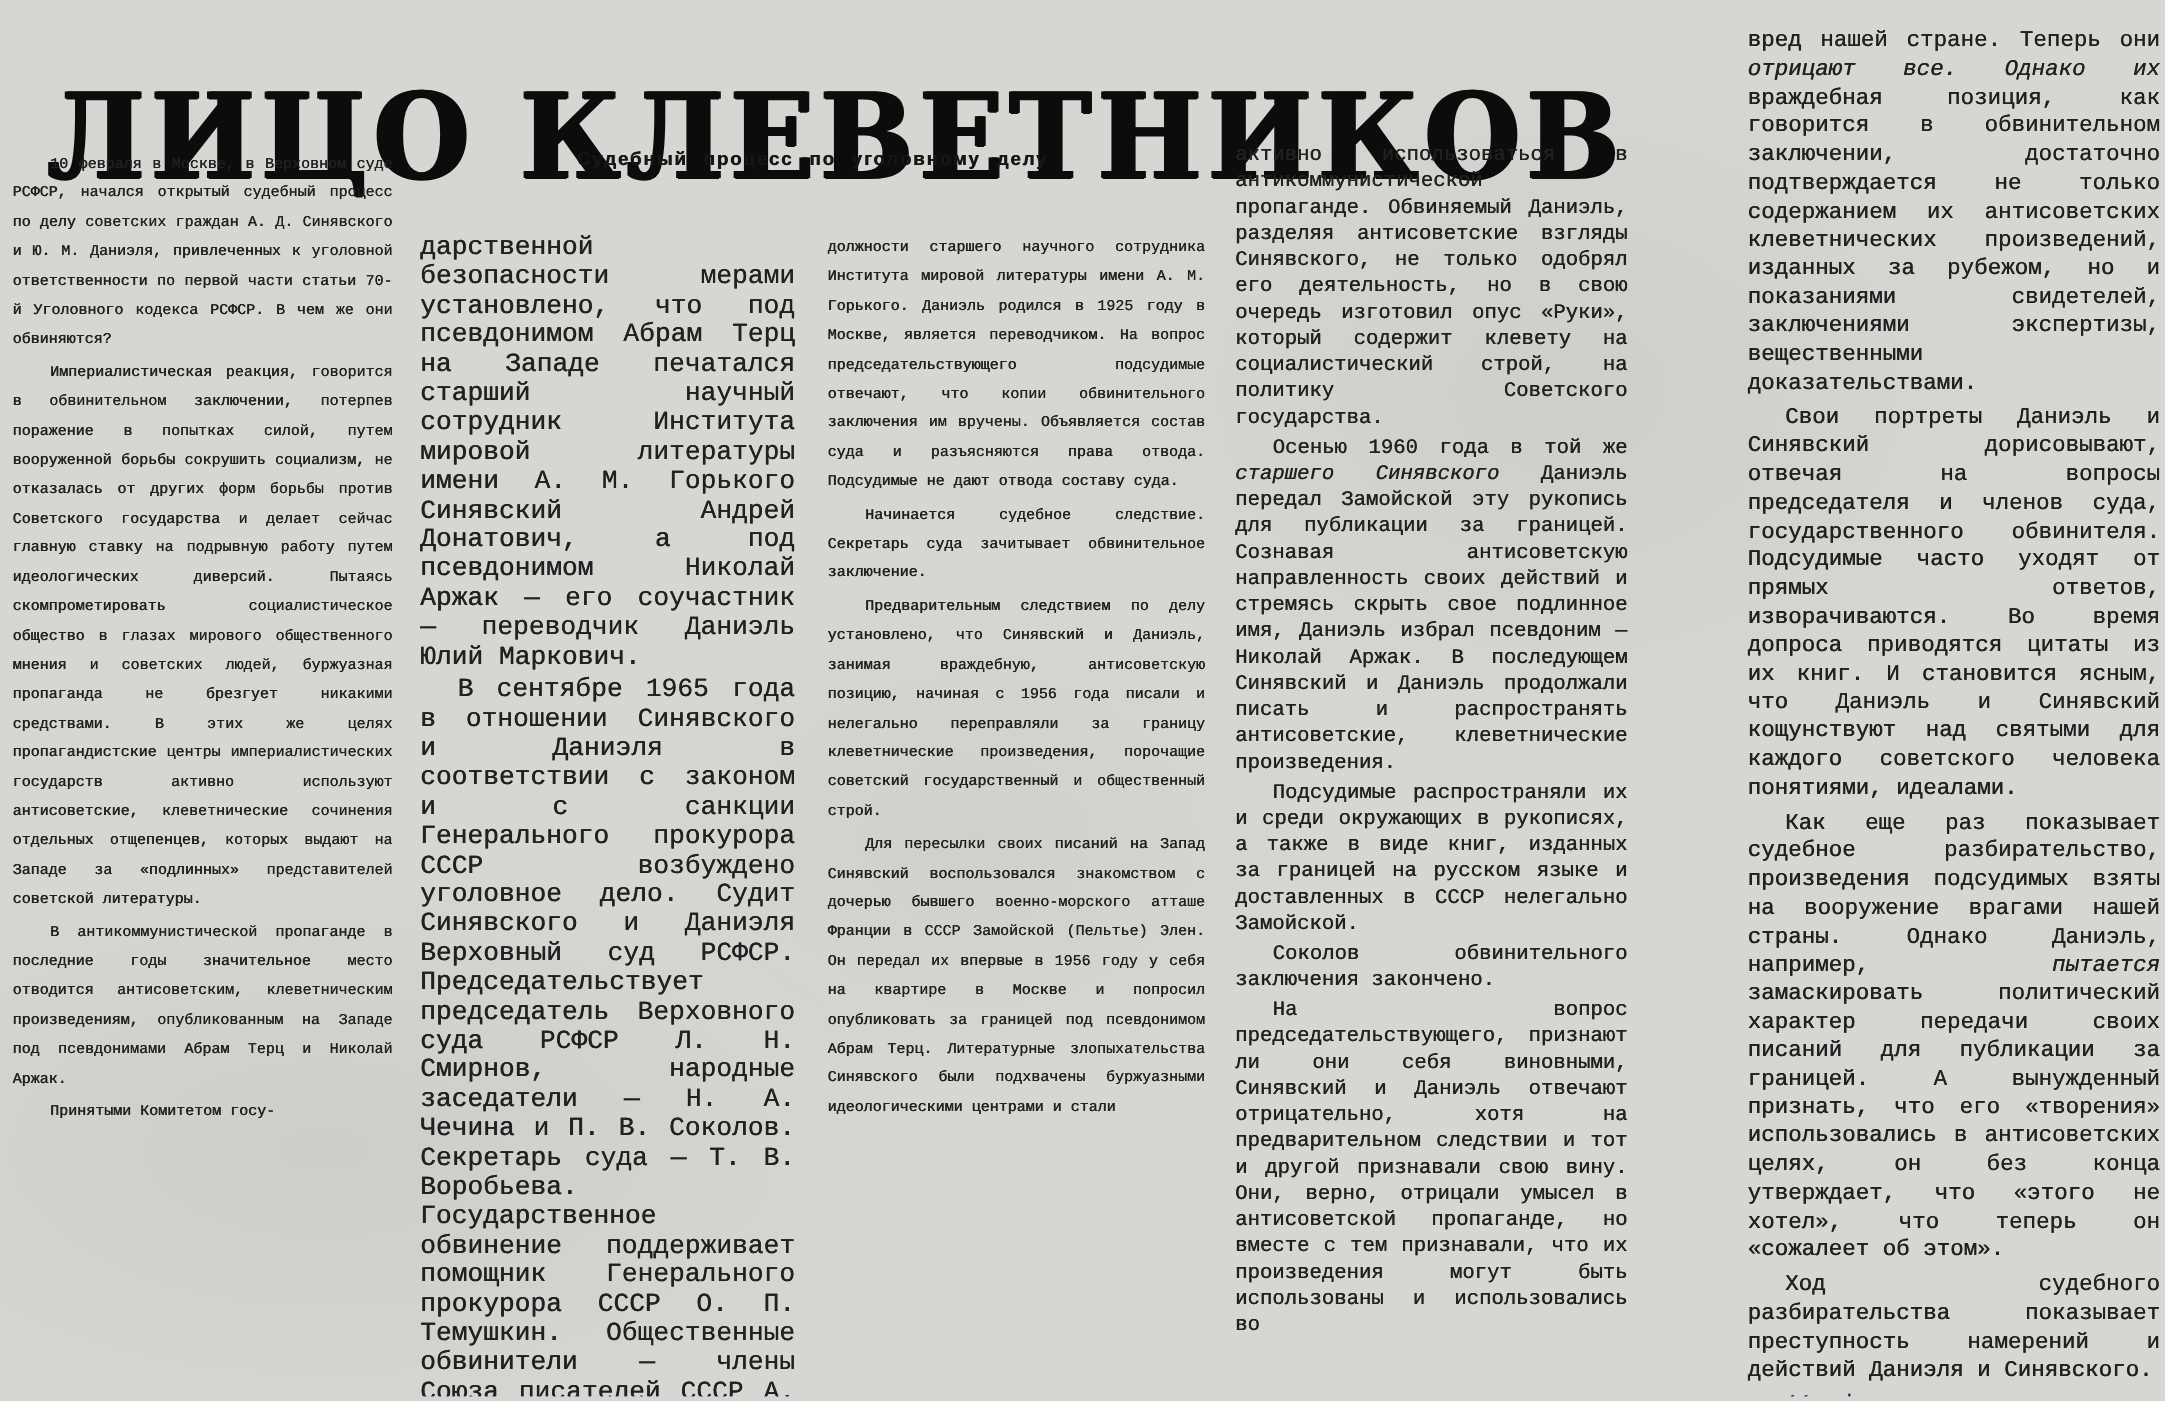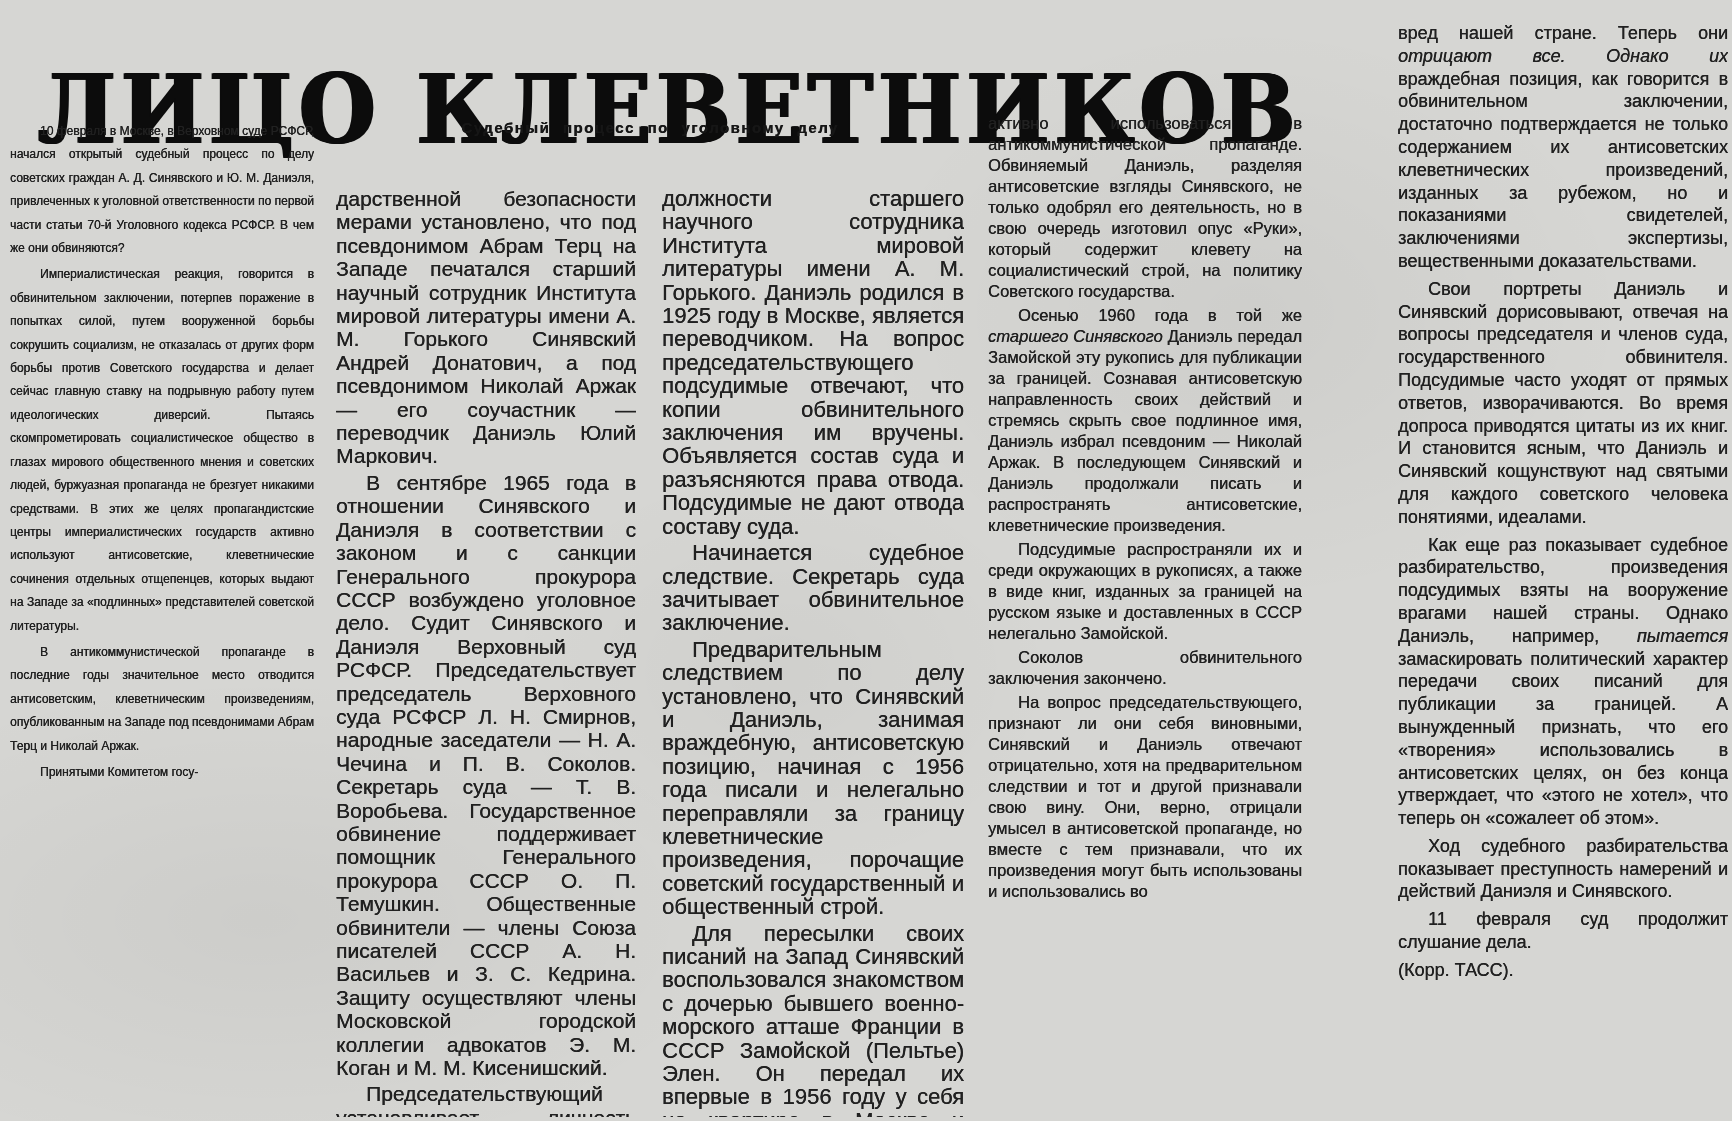--- a/index.html
+++ b/index.html
@@ -42,26 +42,26 @@
     color: #161616;
     text-shadow: 0.4px 0 0 currentColor;
   }
   .col {
     position: absolute;
     text-align: justify;
     overflow: hidden;
     color: #212121;
     text-shadow: 0.3px 0 0 currentColor;
   }
-  .col p { margin: 0 0 3px 0; text-indent: 30px; }
+  .col p { margin: 0 0 3px 0; text-indent: 30px; font-family: Liberation Mono, monospace; }
   .col p.cont { text-indent: 0; }
   .col p i { font-style: italic; }
   #col1 { left: 10px;   top: 120px; width: 304px; height: 995px; font-size: 12px; line-height: 23.4px; }
   #col2 { left: 336px;  top: 187px; width: 300px; height: 930px; font-size: 21px; line-height: 23.4px; }
-  #col3 { left: 662px;  top: 187px; width: 302px; height: 930px; font-size: 22px; line-height: 23.4px; }
+  #col3 { left: 662px;  top: 187px; width: 302px; height: 930px; font-size: 12px; line-height: 23.4px; }
   #col4 { left: 988px;  top: 113px; width: 314px; height: 1004px; font-size: 16.5px; line-height: 21px; }
   #col5 { left: 1398px; top: 22px;  width: 330px; height: 1095px; font-size: 18px;   line-height: 22.8px; }
   #col5 p { margin-bottom: 5px; }
 </style>
 </head>
 <body>
 
 <h1 class="headline">ЛИЦО КЛЕВЕТНИКОВ</h1>
 
 <div class="subhead">

